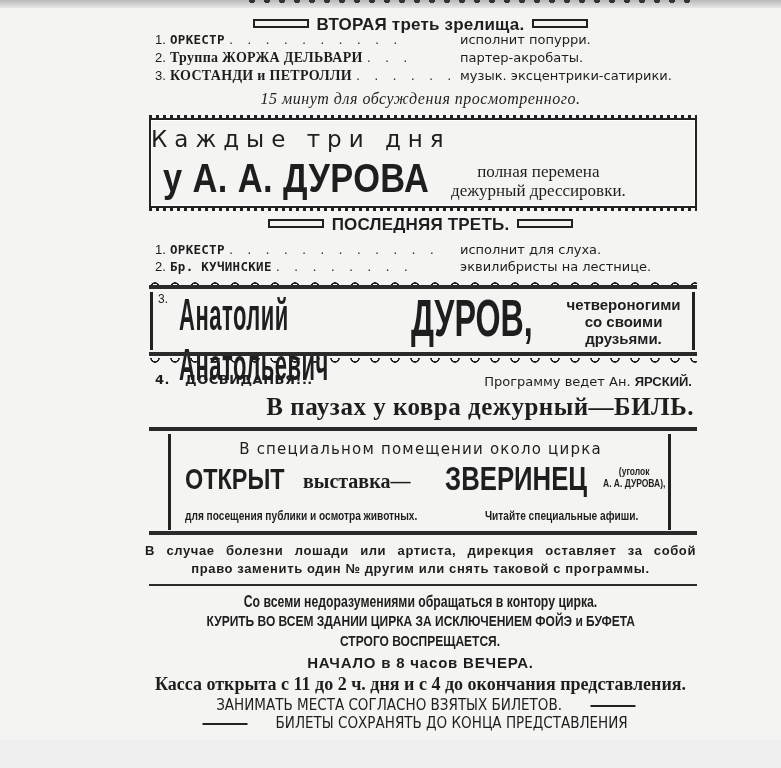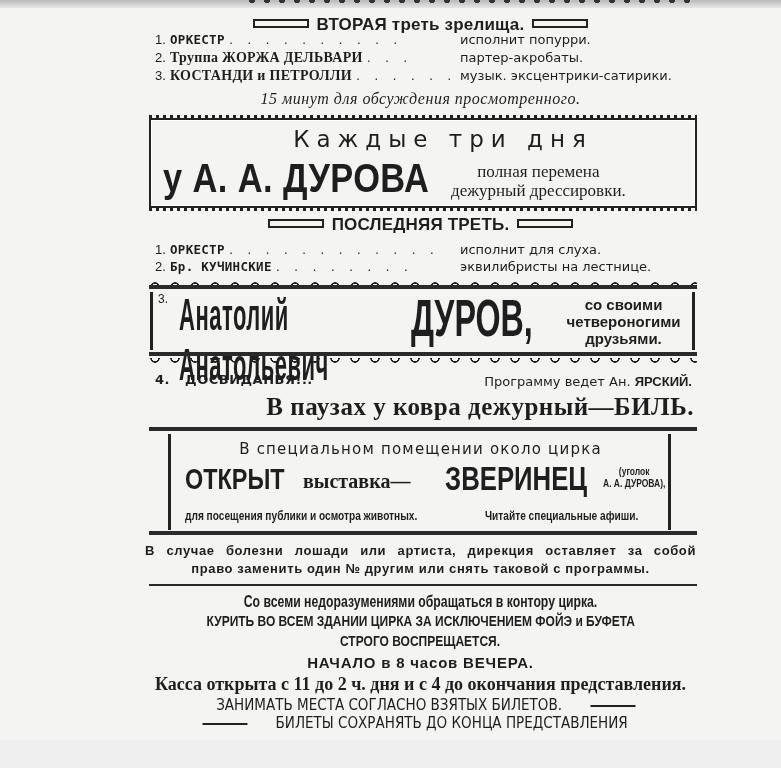--- a/index.html
+++ b/index.html
@@ -59,22 +59,22 @@
     box-shadow: inset 0 0 0 1px #fff;
   }
   .wavy-box::before, .wavy-box::after {
     content: ""; position: absolute; left: -2px; right: -2px; height: 4px;
     background: repeating-linear-gradient(90deg, #222 0 3px, transparent 3px 7px);
   }
   .wavy-box::before { top: -5px; }
   .wavy-box::after { bottom: -5px; }
 
   .every3 {
-    position: absolute; left: 0; top: 6px; width: 544px; text-align: center;
-    font-family: "DejaVu Sans", sans-serif; font-size: 23px; letter-spacing: 7px; padding-left: 20px;
+    position: absolute; left: 0; top: 6px; width: 544px; 
+    font-family: "DejaVu Sans", sans-serif; font-size: 23px; letter-spacing: 7px;
   }
   .durov-big {
     position: absolute; left: 12px; top: 36px;
     font-family: "Liberation Sans", sans-serif; font-weight: bold; font-size: 40px;
     transform: scaleX(0.86); transform-origin: left; letter-spacing: 0.5px;
   }
   .change-text {
     position: absolute; left: 300px; top: 42px; text-align: center;
     font-family: "Liberation Serif", serif; font-size: 17px; line-height: 19px;
   }
@@ -243,22 +243,22 @@
   </div>
 
   <div class="scallop-top"></div>
   <div class="thick-line" style="top:285px;"></div>
   <div class="vline" style="left:7px; top:292px; height:58px;"></div>
   <div class="vline" style="left:549px; top:292px; height:58px;"></div>
   <div class="anat-num">3.</div>
   <div class="anat-name">Анатолий Анатольевич</div>
   <div class="anat-durov">ДУРОВ,</div>
   <div class="anat-friends">
+    <div>четвероногими</div>
     <div>со своими</div>
-    <div>четвероногими</div>
     <div>друзьями.</div>
   </div>
   <div class="thick-line" style="top:352px;"></div>
   <div class="scallop-bot"></div>
 
   <div class="bye">
     <span>4.</span>&nbsp;&nbsp;
     <span>ДОСВИДАНЬЯ!..</span>
   </div>
   <div class="host">

